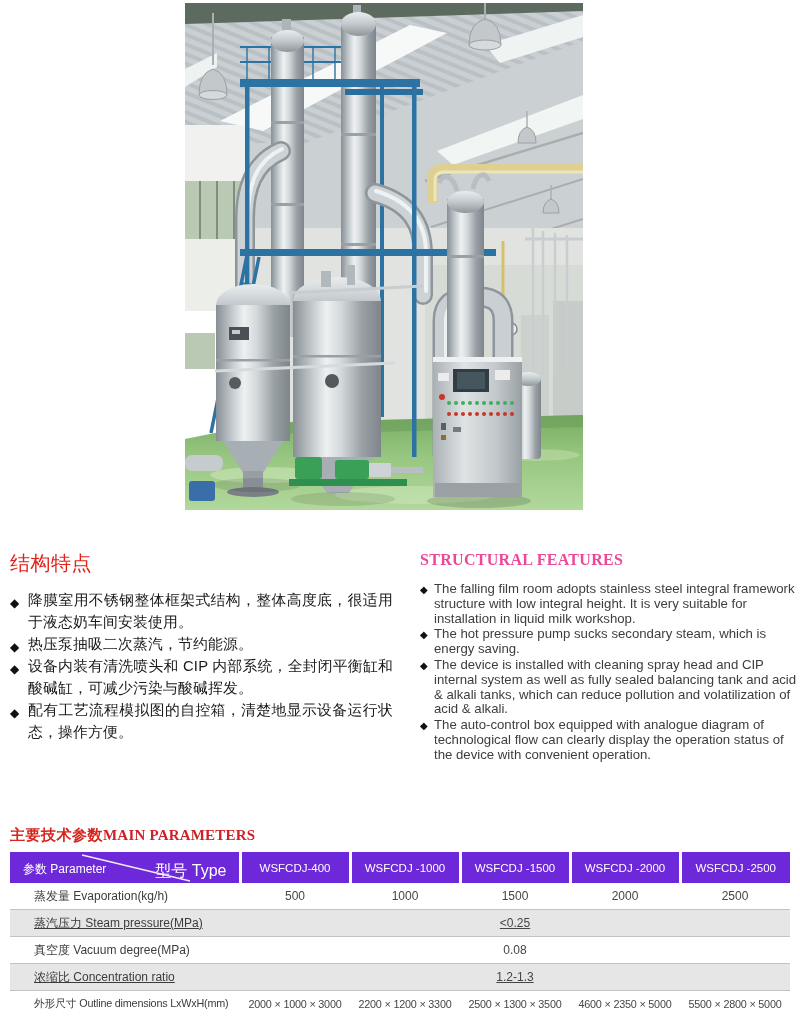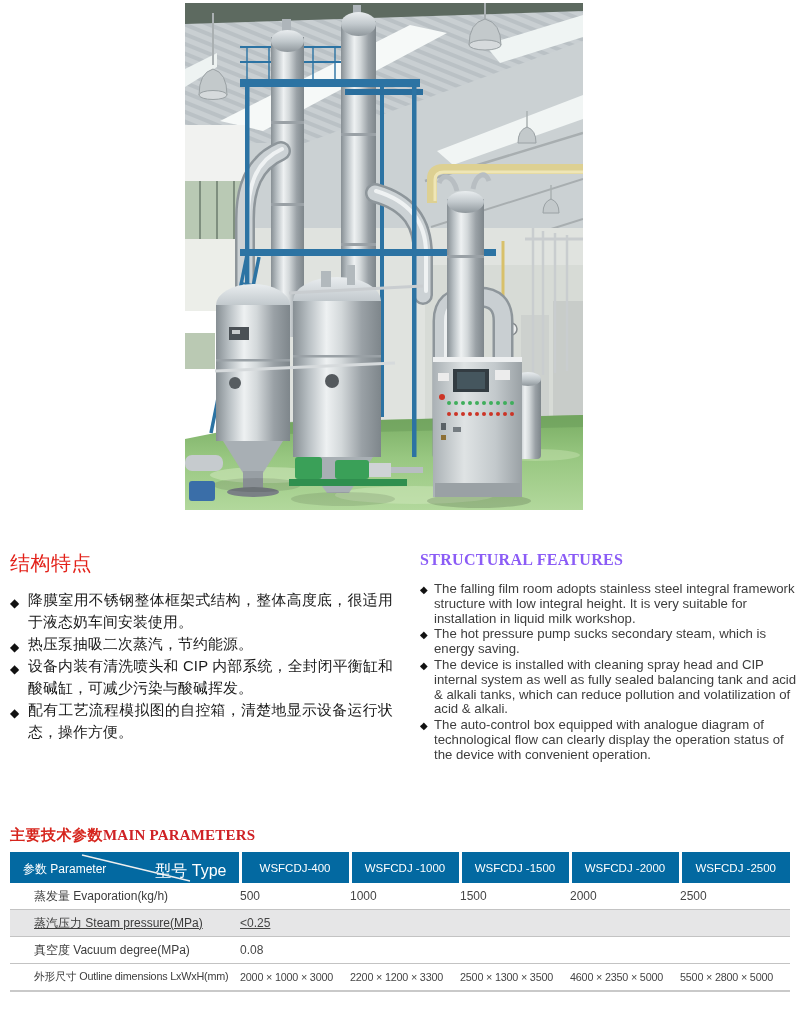--- a/index.html
+++ b/index.html
@@ -13,21 +13,21 @@
   .photo{position:absolute;left:185px;top:3px;width:398px;height:507px;}
   .photo svg{display:block;}
 
   
   .col-cn{position:absolute;left:10px;top:550px;width:383px;}
   .col-en{position:absolute;left:420px;top:549px;width:378px;}
   .col-cn h3{
     margin:0 0 12px 0;font-size:20px;font-weight:400;color:#e32119;letter-spacing:.5px;
   }
   .col-en h3{
-    margin:2px 0 13px 0;font-size:16px;font-weight:700;color:#8b5cf6;letter-spacing:.3px;
+    margin:2px 0 13px 0;font-size:16px;font-weight:700;color:#ec4899;letter-spacing:.3px;
   }
   .feat{position:relative;}
   .col-cn .feat{
     padding-left:18px;font-size:14.8px;line-height:22px;color:#191919;
     text-align:justify;letter-spacing:.2px;
   }
   .col-en .feat{
     padding-left:14px;font-size:13.2px;line-height:14.8px;color:#3d3d3d;margin-bottom:1px;
   }
   .dm{position:absolute;left:0;color:#111;}
@@ -37,30 +37,30 @@
   
   .params-title{position:absolute;left:10px;top:826px;font-size:15px;font-weight:700;}
   .params-title .cn{color:#d6251d;letter-spacing:.5px;}
   .params-title .en{color:#cf2125;letter-spacing:.2px;}
 
   table.params{
     position:absolute;left:10px;top:852px;width:780px;
     border-collapse:collapse;table-layout:fixed;
   }
   table.params th{
-    height:31px;background:#0369a1;color:#fff;font-weight:400;font-size:11.5px;
+    height:31px;background:#6d28d9;color:#fff;font-weight:400;font-size:11.5px;
     padding:0;text-align:center;
   }
   table.params thead th + th{border-left:3px solid #ffffff;}
   th.diag{position:relative;}
   th.diag .plbl{position:absolute;left:13px;top:9px;font-size:12px;}
   th.diag .tlbl{position:absolute;right:12px;top:9px;font-size:16px;}
   th.diag svg{position:absolute;left:0;top:0;}
   table.params td{
-    height:26px;font-size:12px;color:#454545;padding:0;
+    height:26px;font-size:12px;color:#454545;text-align:center;padding:0;
     border-top:1px solid #c3c3c3;
   }
   table.params tbody tr:first-child td{border-top:none;}
   table.params tbody tr:last-child td{border-bottom:2px solid #c9c9c9;}
   table.params tr.stripe td{background:#e6e6e7;text-decoration:underline;}
   table.params td.lbl{text-align:left;padding-left:24px;color:#3c3c3c;}
   table.params tr.dims td{font-size:10.8px;letter-spacing:-0.2px;}
 </style>
 </head>
 <body>
@@ -390,20 +390,24 @@
       <td>2500</td>
     </tr>
     <tr class="stripe">
       <td class="lbl">蒸汽压力 Steam pressure(MPa)</td>
       <td colspan="5">&lt;0.25</td>
     </tr>
     <tr>
       <td class="lbl">真空度 Vacuum degree(MPa)</td>
       <td colspan="5">0.08</td>
     </tr>
+    <tr class="stripe">
+      <td class="lbl">浓缩比 Concentration ratio</td>
+      <td colspan="5">1.2-1.3</td>
+    </tr>
     <tr class="dims">
       <td class="lbl">外形尺寸 Outline dimensions LxWxH(mm)</td>
       <td>2000 × 1000 × 3000</td>
       <td>2200 × 1200 × 3300</td>
       <td>2500 × 1300 × 3500</td>
       <td>4600 × 2350 × 5000</td>
       <td>5500 × 2800 × 5000</td>
     </tr>
   </tbody>
 </table>

